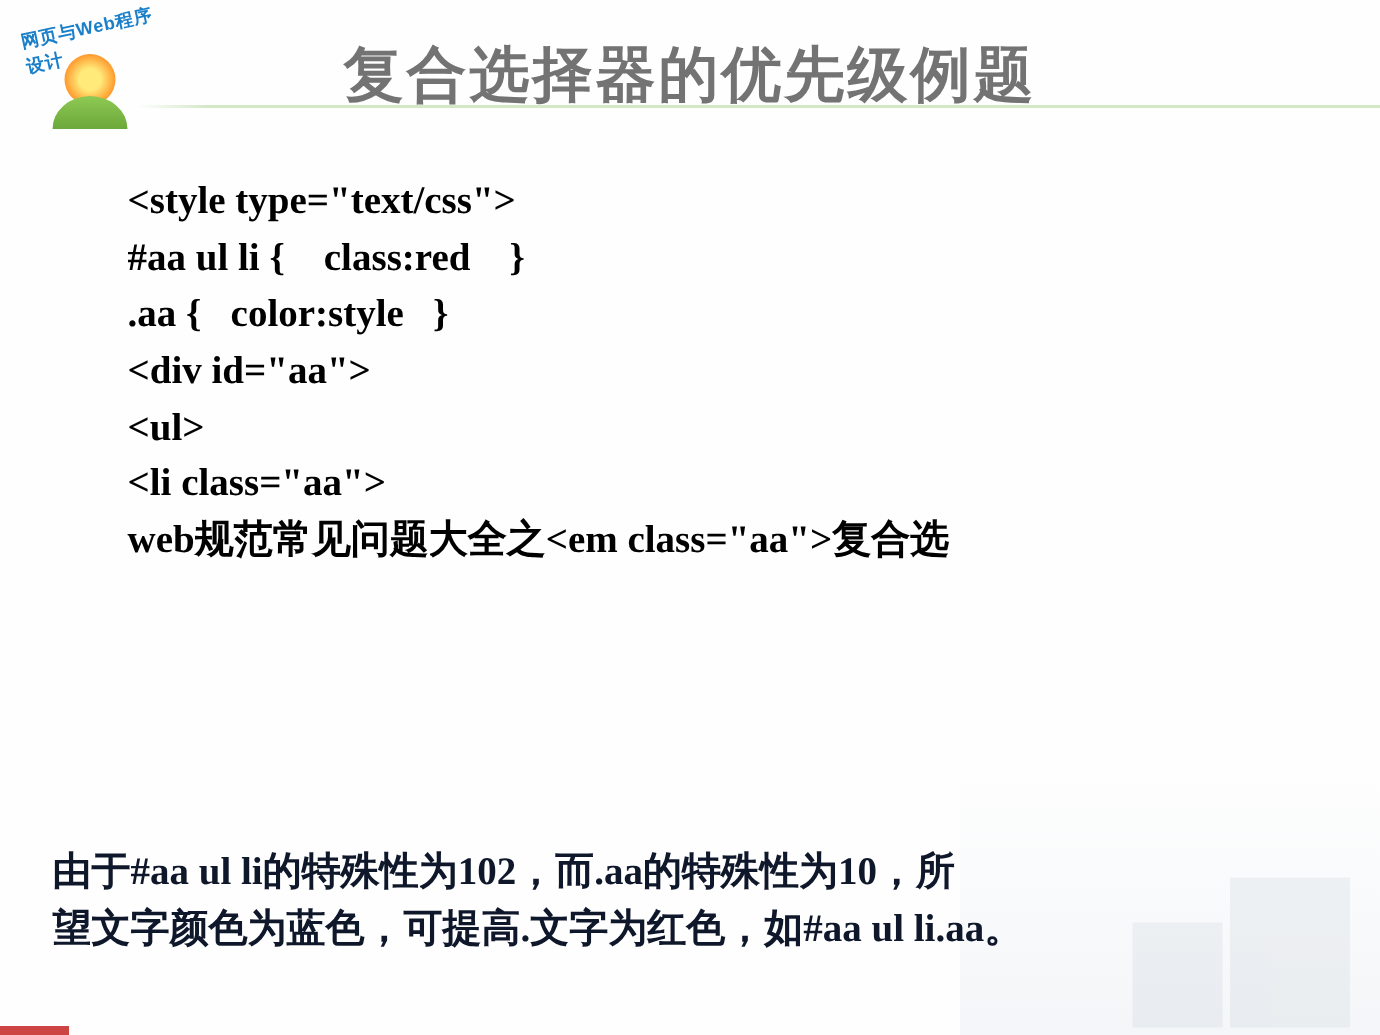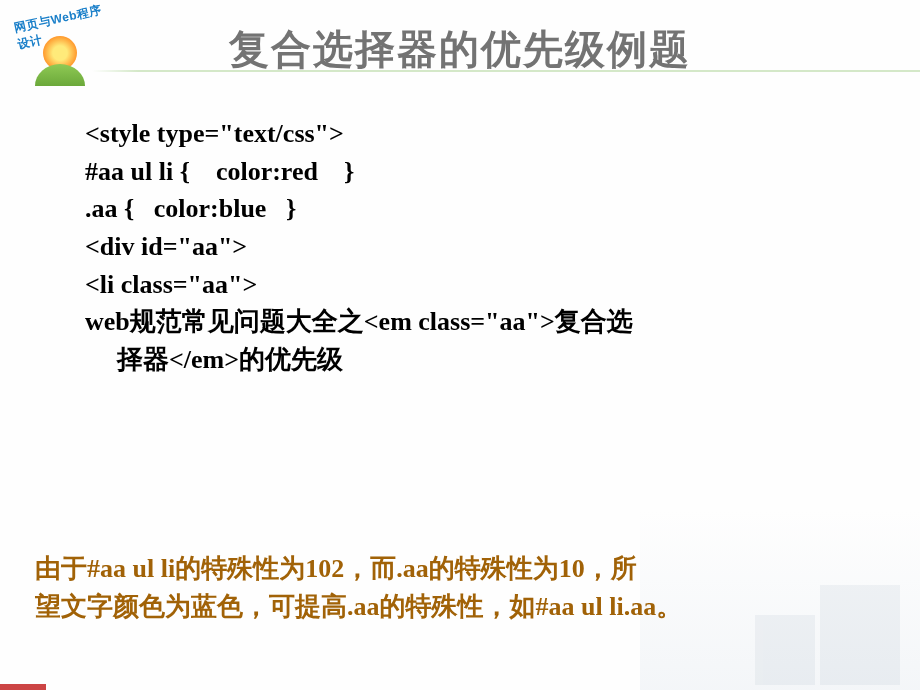--- a/index.html
+++ b/index.html
@@ -131,26 +131,26 @@
       z-index: 3;
     }
     .code-line {
       white-space: pre-wrap;
     }
     .code-indent {
       padding-left: 32px;
     }
     .explanation {
       position: absolute;
-      top: 550px;
+      top: 562px;
       left: 35px;
       width: 855px;
       font-size: 26px;
       font-weight: bold;
-      color: #a16207;
+      color: #0f172a;
       line-height: 1.45;
       font-family: "Times New Roman", "SimSun", serif;
       z-index: 3;
     }
     .bottom-bar {
       position: absolute;
       bottom: 0;
       left: 0;
       width: 100%;
       height: 6px;
@@ -171,26 +171,26 @@
     <div class="logo-grass"></div>
   </div>
 </div>
 
 <div class="header-line"></div>
 
 <div class="title">复合选择器的优先级例题</div>
 
 <div class="code-block">
   <div class="code-line">&lt;style type="text/css"&gt;</div>
-  <div class="code-line">#aa ul li {    color:red    }</div>
-  <div class="code-line">.aa {   color:blue   }</div>
+  <div class="code-line">#aa ul li {    class:red    }</div>
+  <div class="code-line">.aa {   color:style   }</div>
   <div class="code-line">&lt;div id="aa"&gt;</div>
+  <div class="code-line">&lt;ul&gt;</div>
   <div class="code-line">&lt;li class="aa"&gt;</div>
   <div class="code-line">web规范常见问题大全之&lt;em class="aa"&gt;复合选</div>
-  <div class="code-line code-indent">择器&lt;/em&gt;的优先级</div>
 </div>
 
 <div class="explanation">
   <div>由于#aa ul li的特殊性为102，而.aa的特殊性为10，所</div>
-  <div>望文字颜色为蓝色，可提高.aa的特殊性，如#aa ul li.aa。</div>
+  <div>望文字颜色为蓝色，可提高.文字为红色，如#aa ul li.aa。</div>
 </div>
 
 <div class="bottom-bar"></div>
 
 </body></html>

